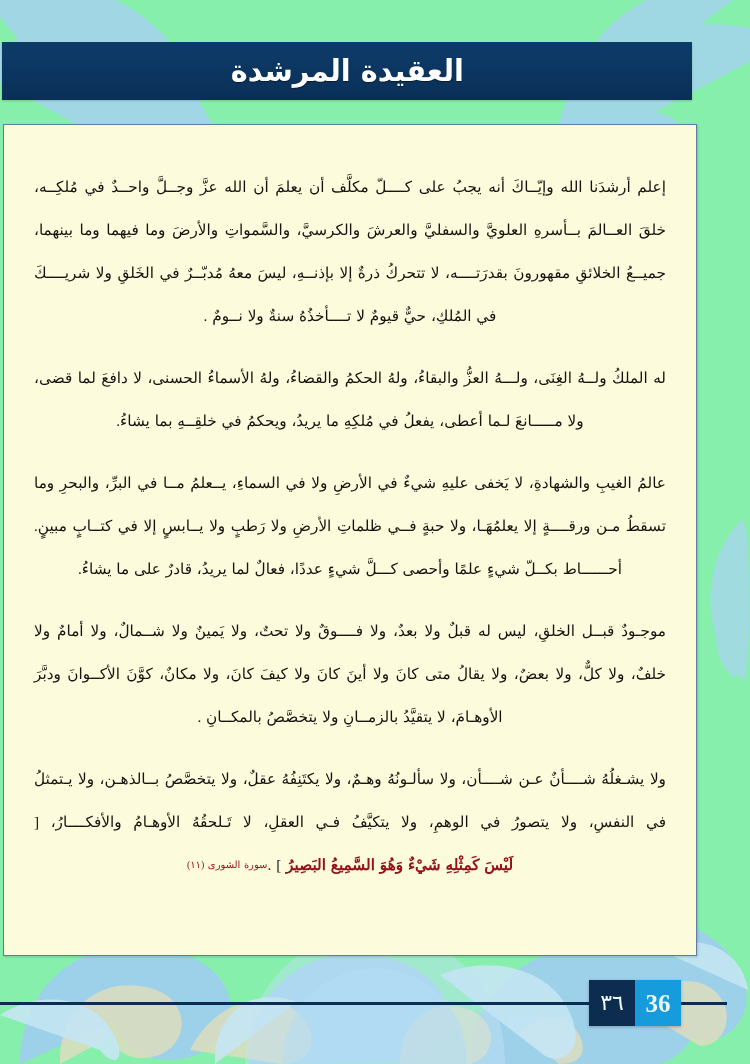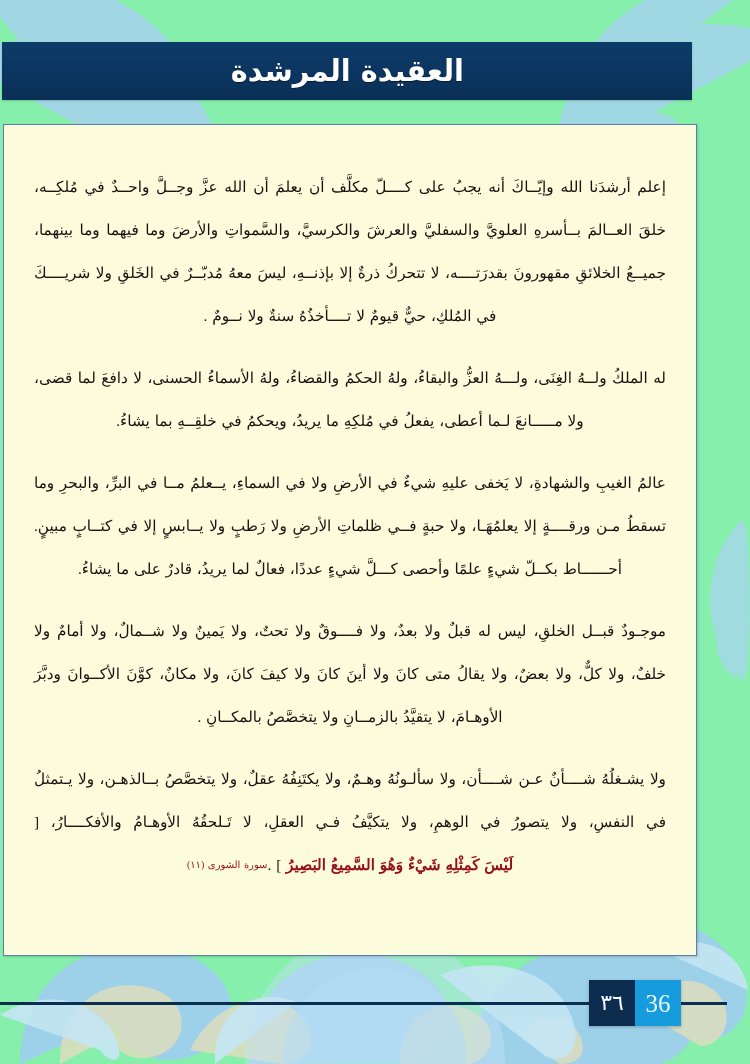--- a/index.html
+++ b/index.html
@@ -118,20 +118,21 @@
   #page-number-latin {
     width: 46px;
     background: #169bdc;
     color: #eaf7ff;
     display: flex;
     align-items: center;
     justify-content: center;
     font-size: 25px;
     font-family: "Liberation Serif", serif;
     line-height: 1;
+    font-weight: bold;
   }
   #page-number-arabic {
     width: 46px;
     background: #0c2c50;
     color: #f2f8ff;
     display: flex;
     align-items: center;
     justify-content: center;
     font-size: 22px;
     font-family: "DejaVu Sans", sans-serif;

